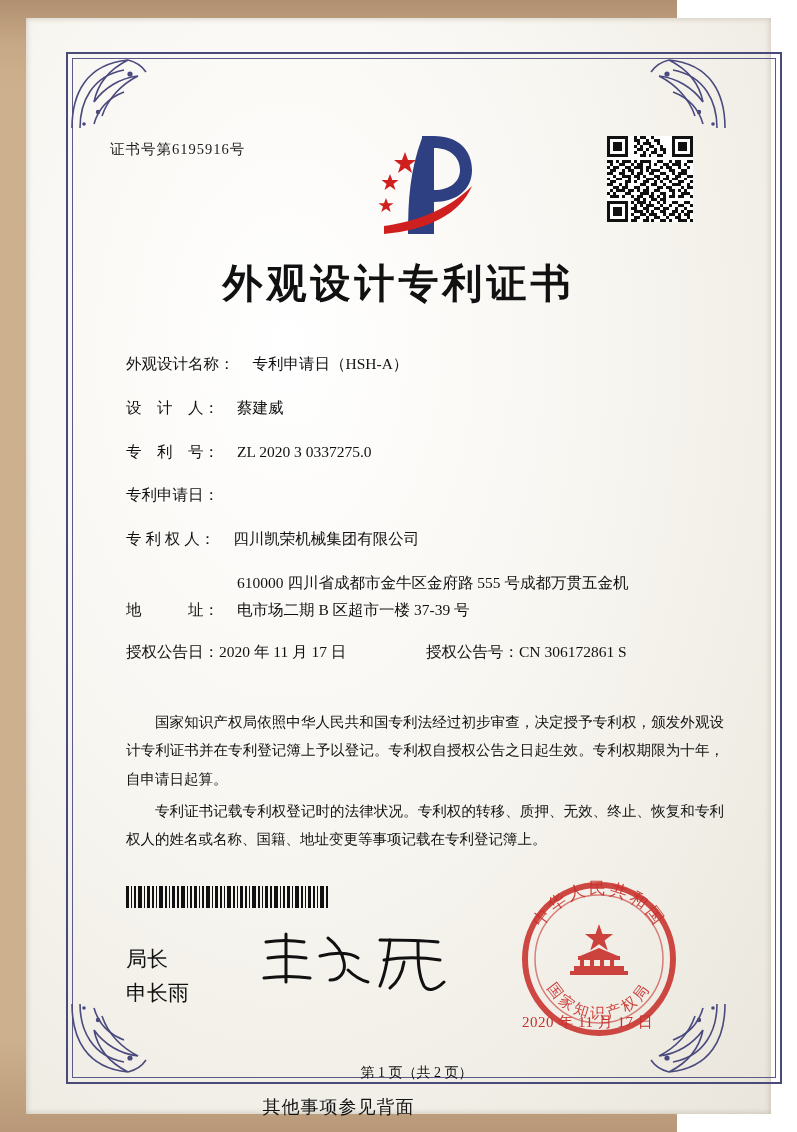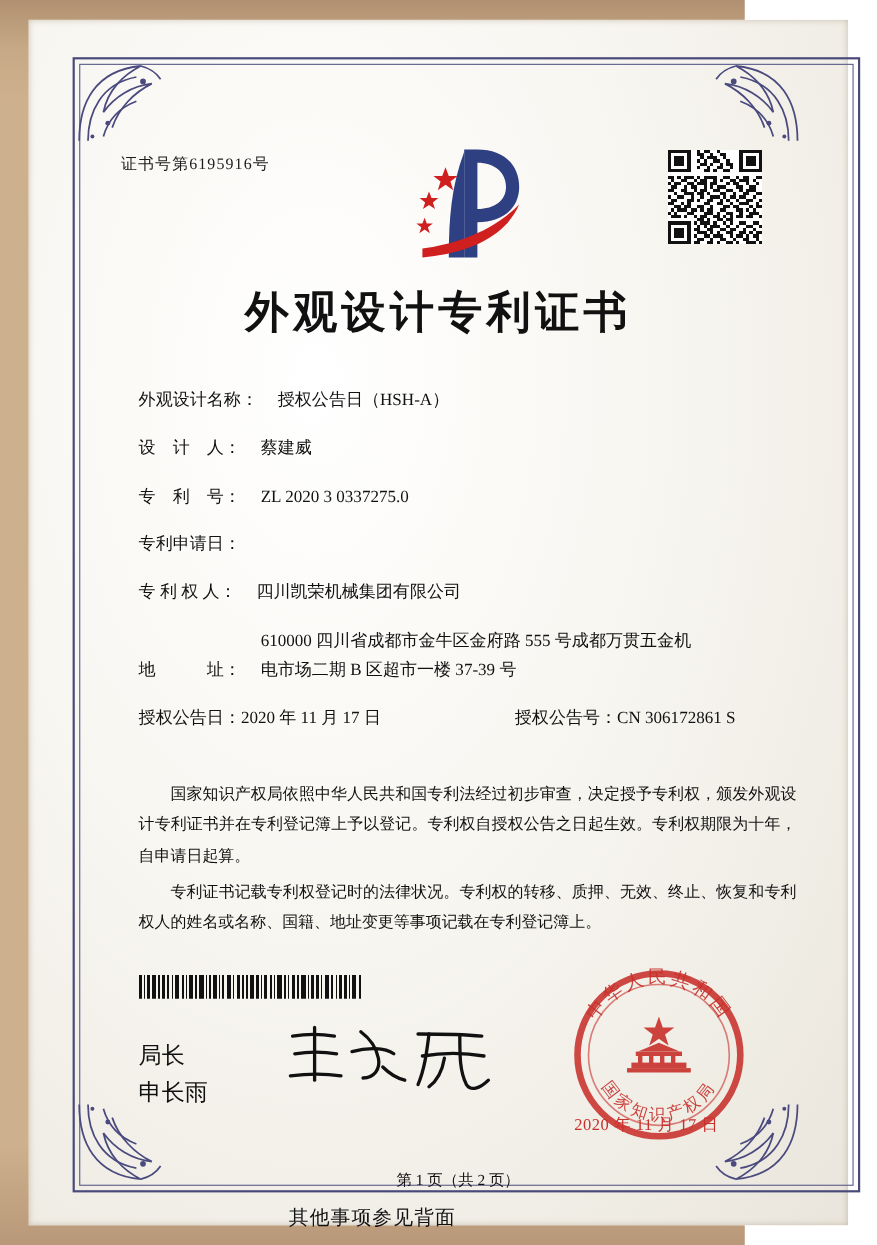--- a/index.html
+++ b/index.html
@@ -132,21 +132,20 @@
   .field-value {
     flex: 1 1 auto;
   }
   .field-value .addr2 {
     display: block;
     margin-top: 4px;
   }
   .row-two {
     display: flex;
     margin-bottom: 20px;
-    gap: 42px;
   }
   .row-two .half-a { flex: 0 0 300px; }
   .row-two .half-b { flex: 1 1 auto; }
 
   .paras {
     position: absolute;
     left: 100px;
     top: 662px;
     width: 598px;
     font-size: 14.5px;
@@ -522,21 +521,21 @@
             <rect x="28" y="28" width="1" height="1"></rect>
         </g>
       </svg>
     </div>
 
     <div class="title">外观设计专利证书</div>
 
     <div class="fields">
       <div class="field-row">
         <span class="field-label">外观设计名称：</span>
-        <span class="field-value">授权公告日（HSH-A）</span>
+        <span class="field-value">专利申请日（HSH-A）</span>
       </div>
       <div class="field-row">
         <span class="field-label">设　计　人：</span>
         <span class="field-value">蔡建威</span>
       </div>
       <div class="field-row">
         <span class="field-label">专　利　号：</span>
         <span class="field-value">ZL 2020 3 0337275.0</span>
       </div>
       <div class="field-row">

